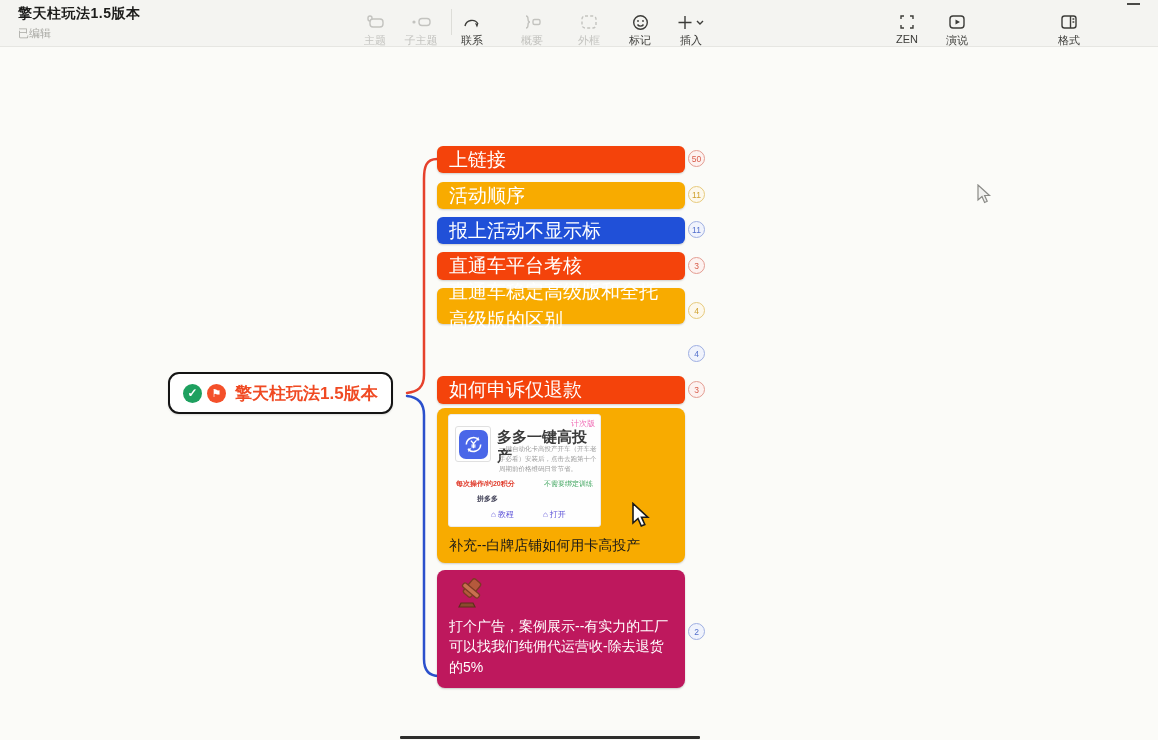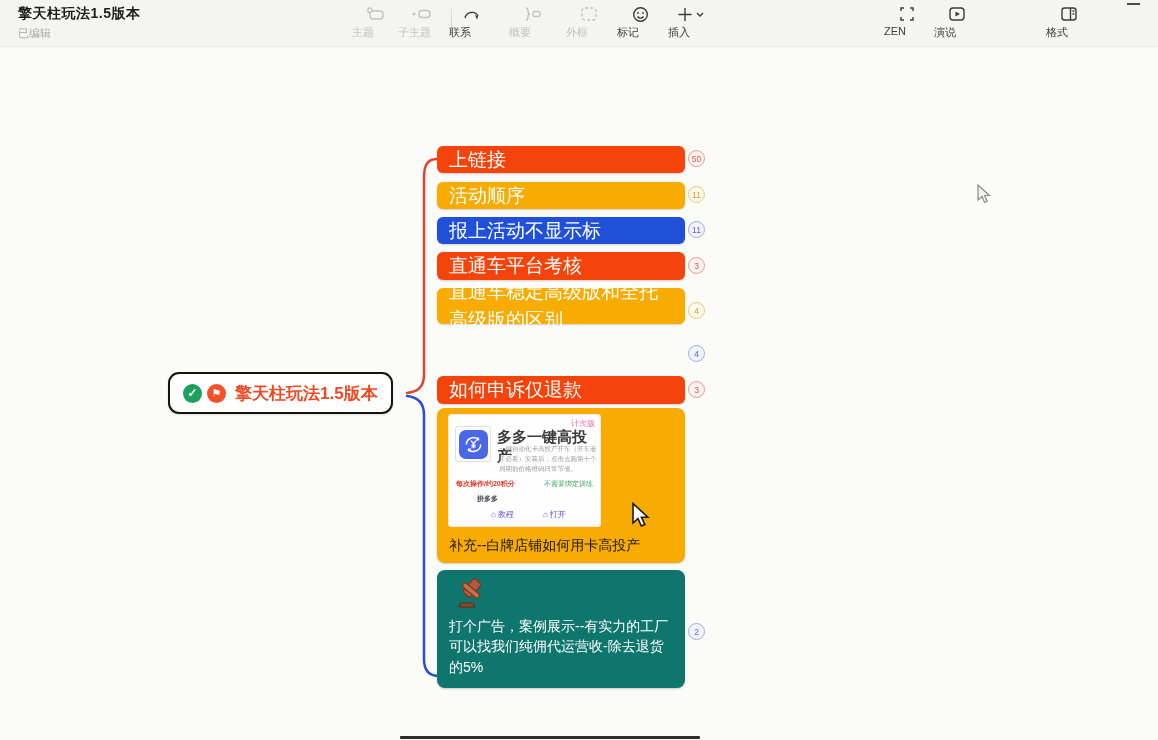--- a/index.html
+++ b/index.html
@@ -5,21 +5,21 @@
   * { margin:0; padding:0; box-sizing:border-box; }
   html,body { width:1158px; height:740px; overflow:hidden; font-family:"Liberation Sans", sans-serif; }
   body { background:#fcfcfa; }
 
   
   .header { position:absolute; left:0; top:0; width:1158px; height:47px;
             background:#f4f4f1; border-bottom:1px solid #e6e6e2; z-index:5; }
   .doc-meta { position:absolute; left:18px; top:5px; }
   .doc-title { font-size:14px; font-weight:bold; color:#1c1c1a; letter-spacing:.5px; }
   .doc-status { font-size:11px; color:#a9a9a4; margin-top:3px; }
-  .tool { position:absolute; top:4px; width:46px; text-align:left; color:#3c3c39; cursor:pointer; }
+  .tool { position:absolute; top:12px; width:46px; text-align:center; color:#3c3c39; cursor:pointer; }
   .tool .ticon { height:20px; display:flex; align-items:center; justify-content:center; }
   .tool .tlabel { font-size:11px; margin-top:1px; white-space:nowrap; }
   .tool.disabled { color:#c3c3bf; }
   .tool svg { stroke:currentColor; fill:none; stroke-width:1.4; }
   .tb-divider { position:absolute; left:451px; top:9px; width:1px; height:26px; background:#dddDd8; }
   .win-dash { position:absolute; left:1127px; top:3px; width:13px; height:2px; background:#4a4a47; }
 
   
   .canvas { position:absolute; left:0; top:47px; width:1158px; height:693px; background:#fbfbf8; }
   .connectors { position:absolute; left:0; top:0; pointer-events:none; }
@@ -74,21 +74,21 @@
                color:#9b9b9b; line-height:1.55; }
   .card-stat-left  { position:absolute; left:7px;  top:64px; font-size:7px; color:#e03a2a; font-weight:bold; }
   .card-stat-right { position:absolute; right:7px; top:64px; font-size:7px; color:#3aa35a; }
   .card-platform { position:absolute; left:28px; top:79px; font-size:7px; color:#45455a; font-weight:bold; }
   .card-btn { position:absolute; top:94px; font-size:8px; color:#5b51d8; cursor:pointer; }
   .card-btn .hglyph { font-size:8px; margin-right:2px; }
   .btn-a { left:42px; } .btn-b { left:94px; }
 
   
   .ad-node { position:absolute; left:437px; top:523px; width:248px; height:118px;
-             background:#0f766e; border-radius:8px; box-shadow:0 1px 2px rgba(0,0,0,.2);
+             background:#be185d; border-radius:8px; box-shadow:0 1px 2px rgba(0,0,0,.2);
              color:#fff; cursor:pointer; }
   .ad-text { position:absolute; left:12px; top:46px; width:228px; font-size:14px; line-height:1.45; }
   .gavel { position:absolute; left:14px; top:5px; }
 
   .cursor { position:absolute; pointer-events:none; }
   .bottom-line { position:absolute; left:400px; top:689px; width:300px; height:3px;
                  background:#2e2e2c; border-radius:1px; }
 </style>
 </head>
 <body>

